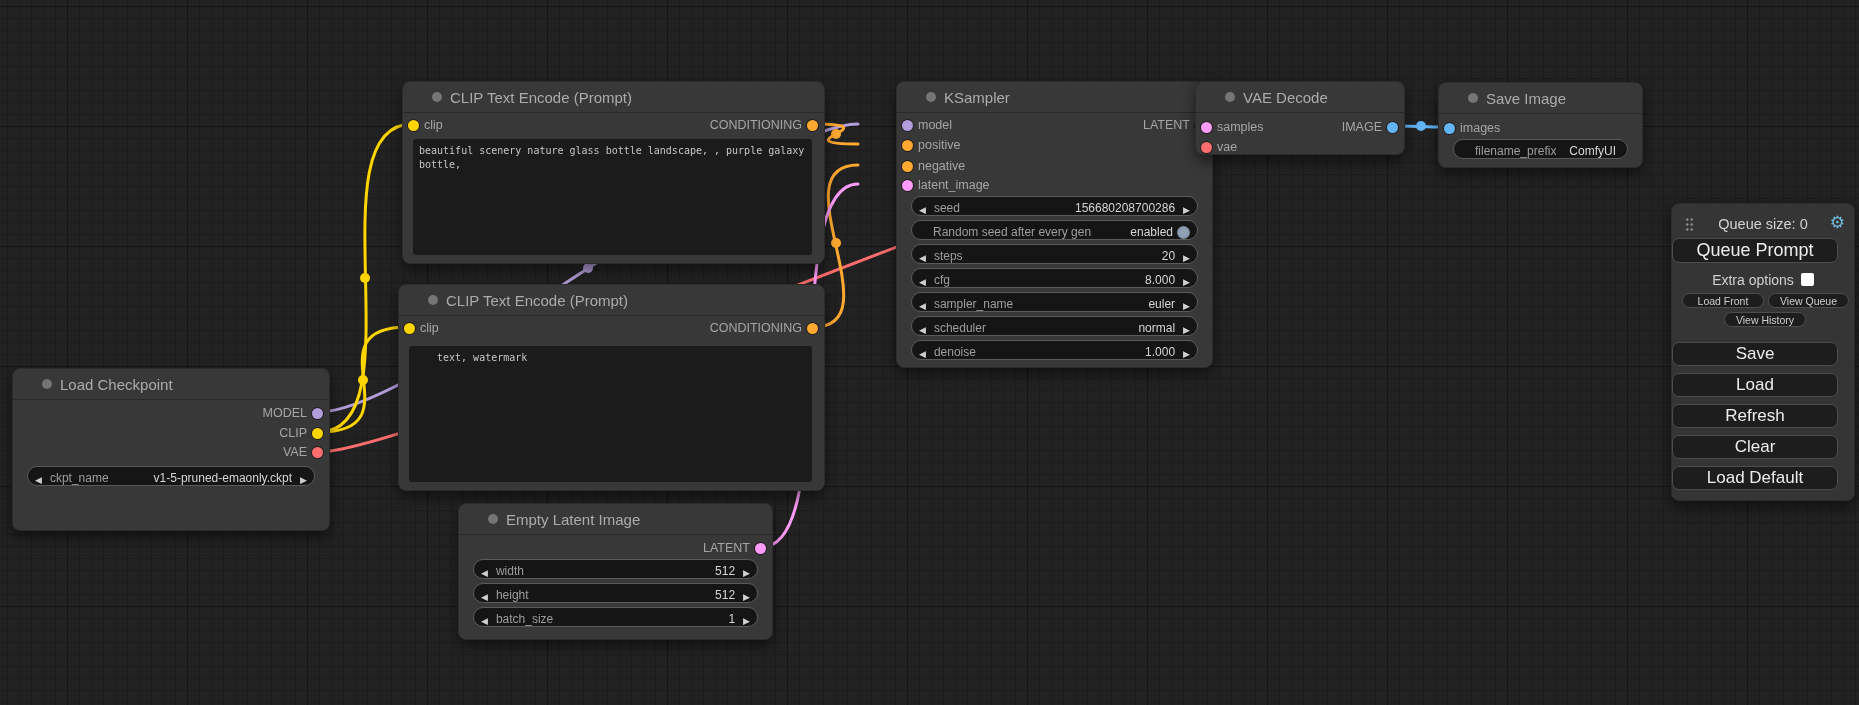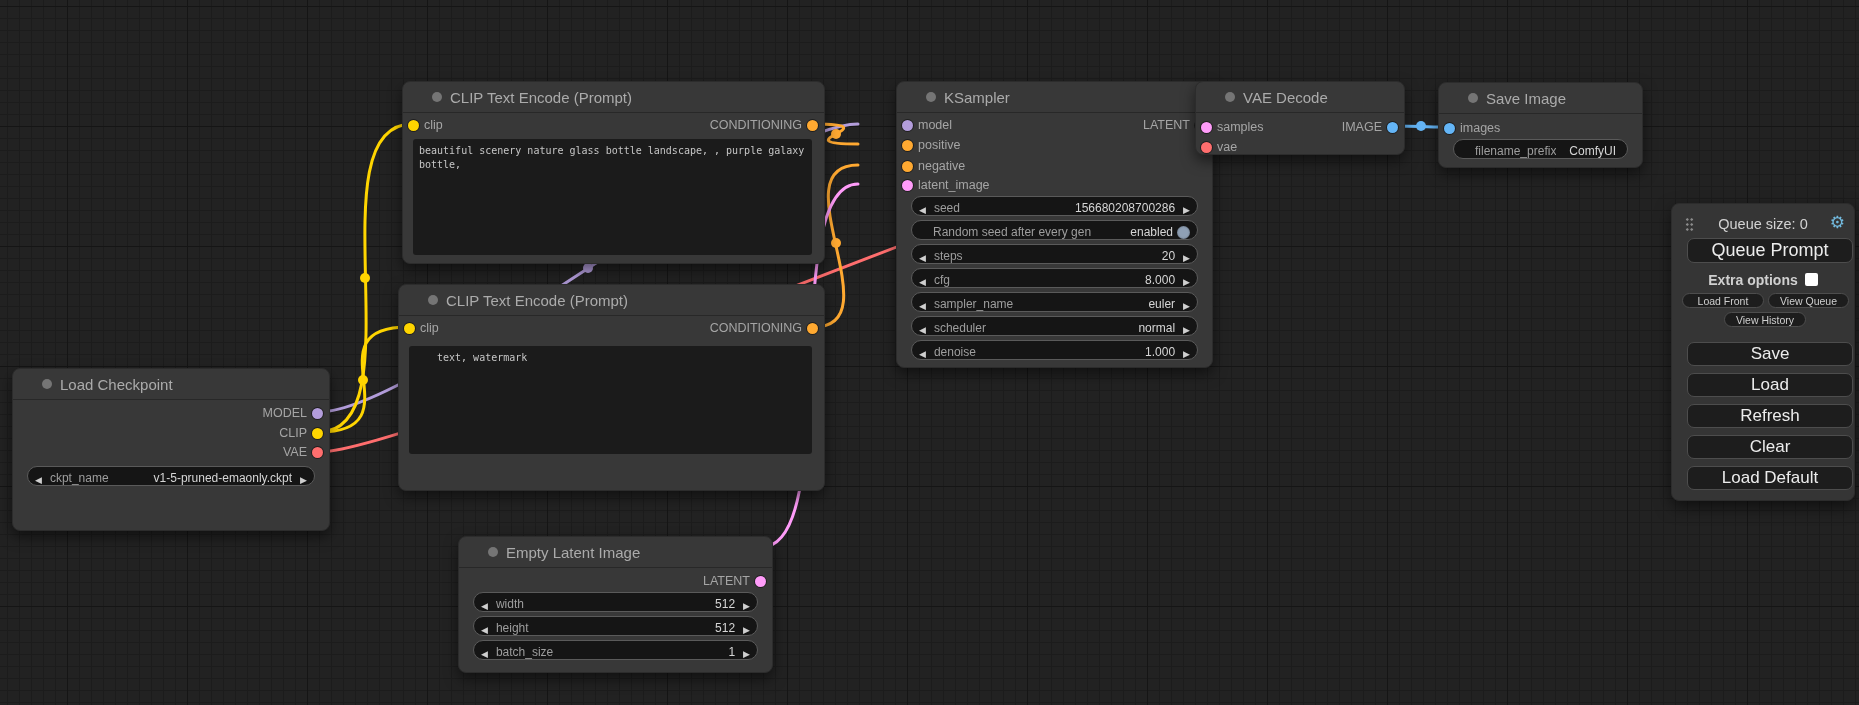--- a/index.html
+++ b/index.html
@@ -64,24 +64,24 @@
     background-image:radial-gradient(circle,#8b8b8b 1.1px,transparent 1.4px);
     background-size:4.5px 5px;
   }
   .queue-size{flex:1;text-align:center;font-size:14.5px;color:#d2d2d2;}
   .gear{position:absolute;right:9px;top:-1px;font-size:17px;line-height:20px;}
   .btn{
     position:absolute;background:#1d1d1d;border:1px solid #4d4d4d;border-radius:7px;
     color:#ececec;display:flex;align-items:center;justify-content:center;
     box-sizing:border-box;cursor:pointer;
   }
-  .btn.big{left:15px;width:166px;height:24px;font-size:17px;}
+  .btn.big{left:0;width:166px;height:24px;font-size:17px;}
   .btn.primary{font-size:18px;height:25px;}
   .btn.small{height:15px;font-size:10.5px;border-radius:9px;color:#cfcfcf;}
-  .extra-row{position:absolute;left:0;right:0;top:67px;height:17px;display:flex;align-items:center;justify-content:center;gap:7px;font-size:14px;color:#d0d0d0;font-weight:bold;}
+  .extra-row{position:absolute;left:0;right:0;top:67px;height:17px;display:flex;align-items:center;justify-content:center;gap:7px;font-size:14px;color:#d0d0d0;}
   .checkbox{width:13px;height:13px;background:#ffffff;border-radius:2px;}
 </style>
 </head>
 <body>
 
 <div id="canvas">
 
   <svg id="wires" width="1859" height="705">
     <path class="wire" d="M319,412 C419,412 758,124 858,124" stroke="#B39DDB"></path>
     <path class="wire" d="M319,432 C419,432 312,124 412,124" stroke="#FFD500"></path>
@@ -150,21 +150,21 @@
       <span>CLIP Text Encode (Prompt)</span>
     </div>
     <div class="socket in" style="top:33px">
       <span class="dot" style="background: rgb(255, 213, 0);"></span>
       <span>clip</span>
     </div>
     <div class="socket out" style="top:33px">
       <span>CONDITIONING</span>
       <span class="dot" style="background: rgb(255, 169, 49);"></span>
     </div>
-    <textarea class="prompt-text" style="top: 61px; height: 108px; padding-left: 28px;" spellcheck="false">text, watermark</textarea>
+    <textarea class="prompt-text" style="top: 61px; height: 136px; padding-left: 28px;" spellcheck="false">text, watermark</textarea>
   </div>
 
   <div class="node" style="left:848px;top:81px;width:317px;height:287px;margin-left:48px;">
     <div class="node-title">
       <span class="title-dot"></span>
       <span>KSampler</span>
     </div>
     <div class="socket in" style="top:33px">
       <span class="dot" style="background: rgb(179, 157, 219);"></span>
       <span>model</span>
@@ -222,21 +222,21 @@
       <span class="w-arrow">▶</span>
     </div>
     <div class="widget" style="top:258px">
       <span class="w-arrow">◀</span>
       <span class="w-label">denoise</span>
       <span class="w-value">1.000</span>
       <span class="w-arrow">▶</span>
     </div>
   </div>
 
-  <div class="node" style="left:458px;top:503px;width:315px;height:137px;margin-top:33px;">
+  <div class="node" style="left:458px;top:503px;width:315px;height:137px;">
     <div class="node-title">
       <span class="title-dot"></span>
       <span>Empty Latent Image</span>
     </div>
     <div class="socket out" style="top:34px">
       <span>LATENT</span>
       <span class="dot" style="background: rgb(255, 156, 249);"></span>
     </div>
     <div class="widget" style="top:55px">
       <span class="w-arrow">◀</span>

